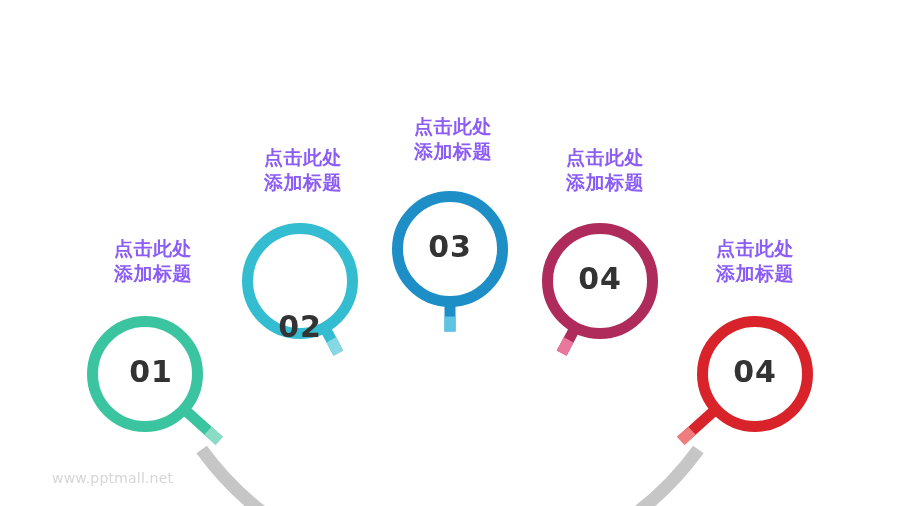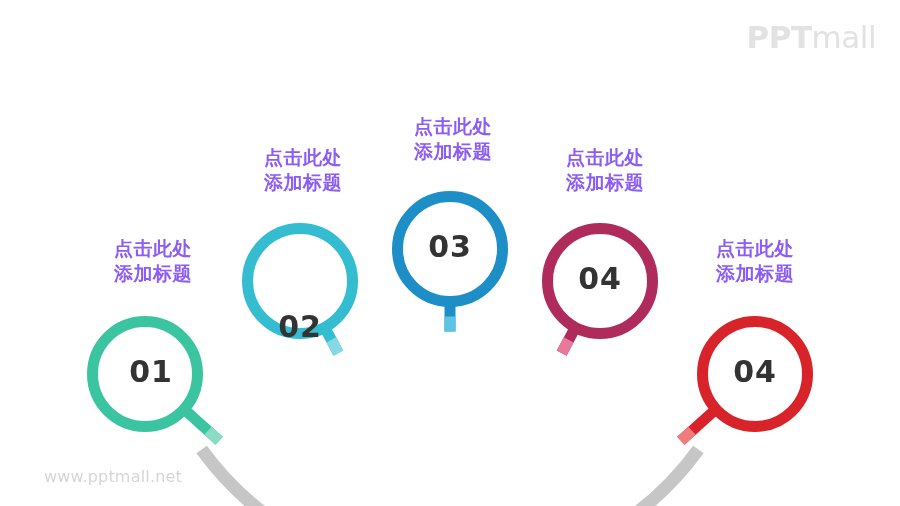--- a/index.html
+++ b/index.html
@@ -33,23 +33,23 @@
     font-family: "DejaVu Sans", "Liberation Sans", sans-serif;
     user-select: none;
     line-height: 1;
   }
   #brand-logo .mall-part {
     font-weight: normal;
   }
   
   #watermark {
     position: absolute;
-    left: 44px;
+    left: 52px;
     bottom: 20px;
-    font-size: 16px;
+    font-size: 14px;
     color: #d6d6d6;
     letter-spacing: 0.2px;
     user-select: none;
     text-align: center;
   }
   
   #diagram-svg {
     position: absolute;
     left: 0;
     top: 0;
@@ -78,23 +78,20 @@
     letter-spacing: 1px;
     user-select: none;
     width: 120px;
   }
 </style>
 </head>
 <body>
 
 <div id="slide">
 
-  <div id="brand-logo">
-    <span>PPT</span><span class="mall-part">mall</span>
-  </div>
 
   <svg id="diagram-svg" viewBox="0 0 900 506" xmlns="http://www.w3.org/2000/svg">
     <g id="arc-layer">
         <path d="M 698.37 449.55 A 307 307 0 0 1 201.63 449.55" fill="none" stroke="#c6c6c6" stroke-width="13" stroke-linecap="butt"></path>
       </g>
     <g id="stem-layer">
         <line x1="184.42" y1="409.50" x2="219.14" y2="440.76" stroke="#3bc4a0" stroke-width="11" stroke-linecap="butt"></line>
         <line x1="324.91" y1="327.84" x2="338.35" y2="353.12" stroke="#34bdd0" stroke-width="11" stroke-linecap="butt"></line>
         <line x1="450.00" y1="302.05" x2="450.00" y2="331.50" stroke="#1d8ec6" stroke-width="11" stroke-linecap="butt"></line>
         <line x1="575.09" y1="327.84" x2="561.65" y2="353.12" stroke="#ae2b5b" stroke-width="11" stroke-linecap="butt"></line>

